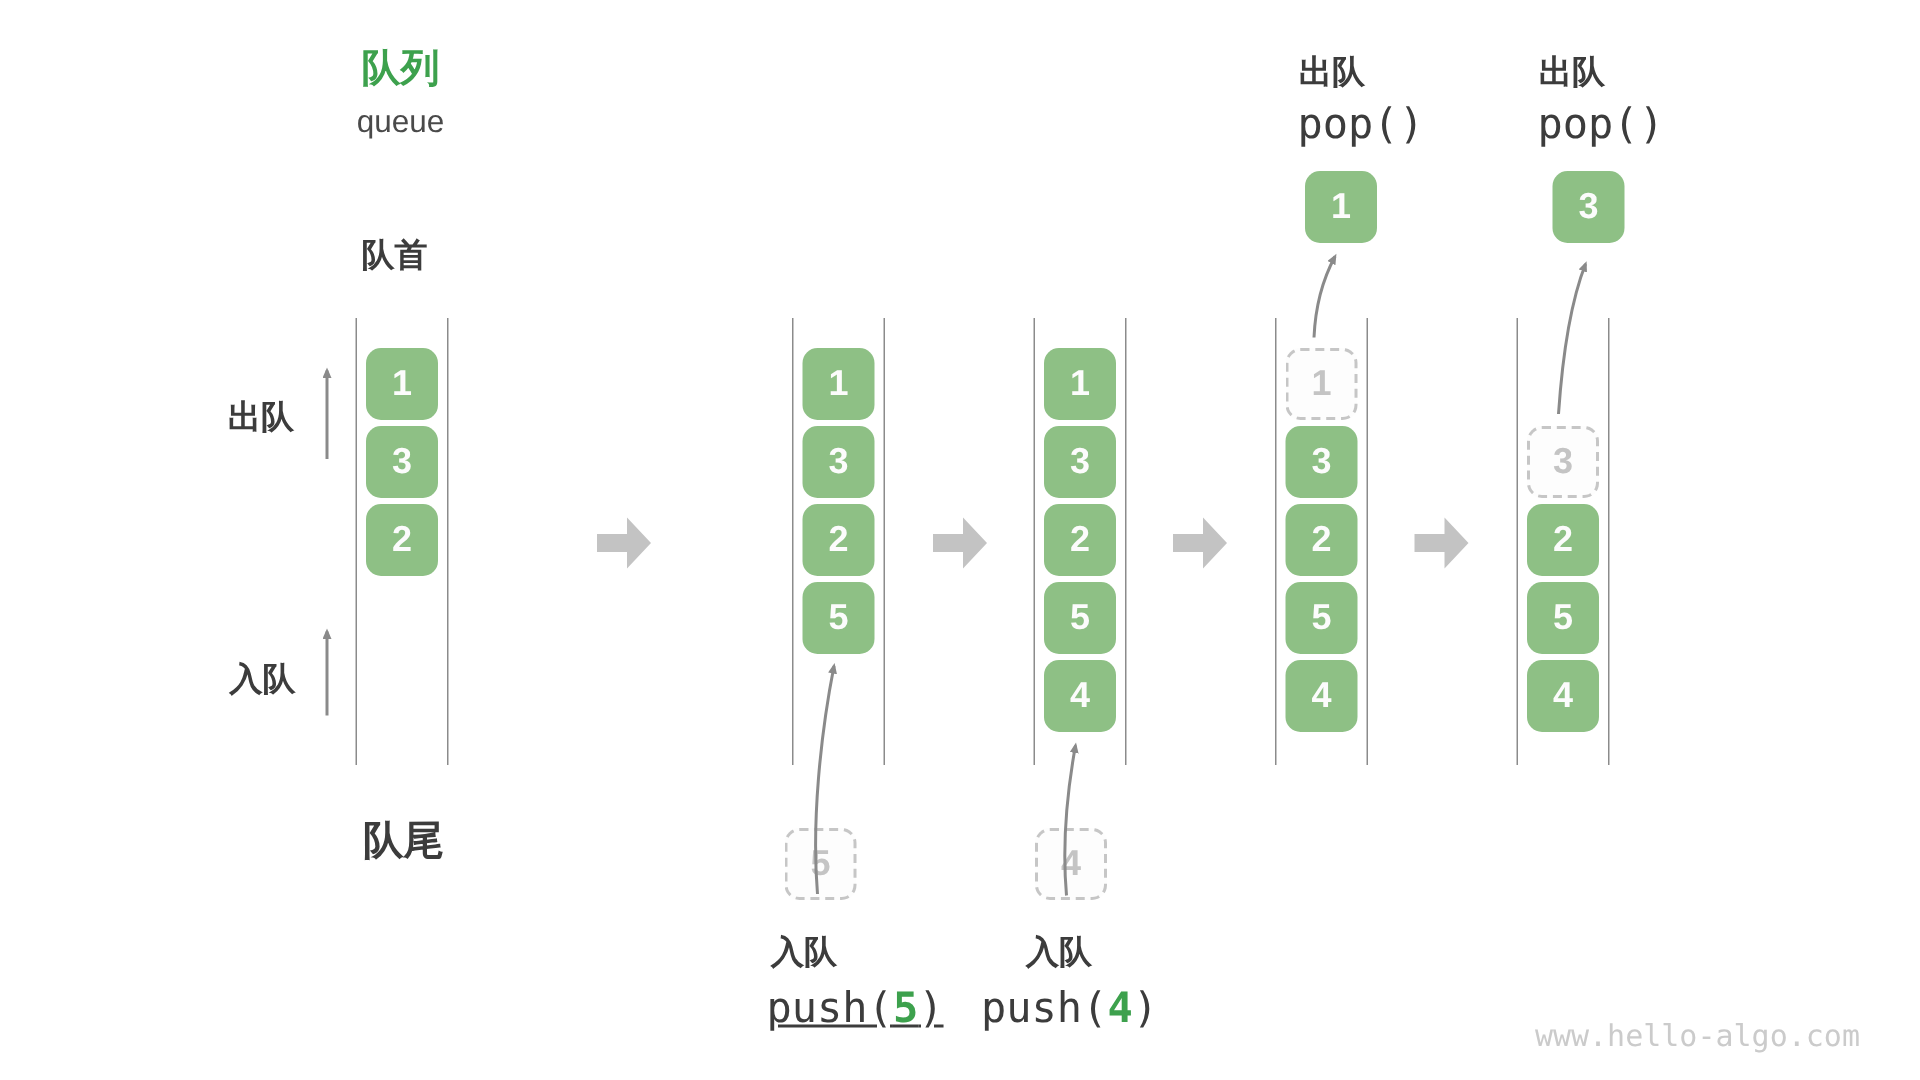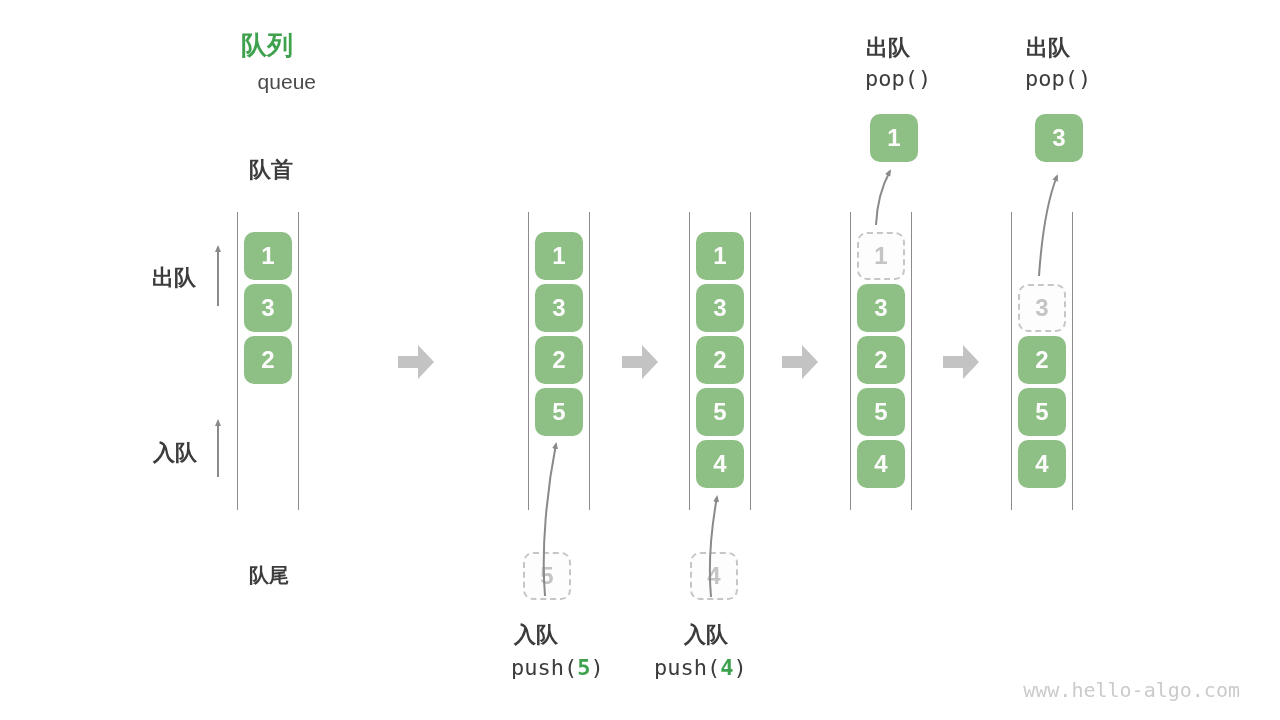--- a/index.html
+++ b/index.html
@@ -1,41 +1,41 @@
 <!DOCTYPE html>
 <html><head>
 <meta charset="utf-8">
 <style>
   html,body{margin:0;padding:0;background:#fff;}
   .canvas{position:relative;width:1280px;height:720px;background:#ffffff;overflow:hidden;
           font-family:"Liberation Sans",sans-serif;color:#3c3c3c;}
   .abs{position:absolute;}
   
   .title-zh{left:207px;top:28px;width:120px;text-align:center;font-size:26px;font-weight:700;color:#3da14d;}
-  .title-en{left:196px;top:70px;width:120px;text-align:right;font-size:21px;color:#4a4a4a;}
+  .title-en{left:207px;top:70px;width:120px;text-align:center;font-size:21px;color:#4a4a4a;}
   
-  .front-label{left:241px;top:155px;width:60px;text-align:center;font-size:22px;font-weight:700;}
-  .rear-label{left:239px;top:562px;width:60px;text-align:center;font-size:20px;font-weight:700;}
+  .front-label{left:241px;top:155px;width:60px;font-size:22px;font-weight:700;}
+  .rear-label{left:239px;top:542px;width:60px;text-align:center;font-size:27px;font-weight:700;}
   
   .side-label{font-size:22px;font-weight:600;}
   
   .qcol{position:absolute;top:212px;height:298px;width:62px;box-sizing:border-box;
         border-left:1.5px solid #8b8b8b;border-right:1.5px solid #8b8b8b;}
   .box{position:absolute;left:50%;transform:translateX(-50%);width:48px;height:48px;
        border-radius:10px;background:#8ec085;color:#fcfcfc;font-size:24px;font-weight:700;
        display:flex;align-items:center;justify-content:center;box-sizing:border-box;}
   .r0{top:20px}.r1{top:72px}.r2{top:124px}.r3{top:176px}.r4{top:228px}
   .ghost{background:#fdfdfd;border:2px dashed #c6c6c6;color:#c4c4c4;}
   .loose{position:absolute;width:48px;height:48px;border-radius:10px;background:#8ec085;
          color:#fcfcfc;font-size:24px;font-weight:700;display:flex;align-items:center;
          justify-content:center;box-sizing:border-box;}
   .loose.ghost{background:#fdfdfd;border:2px dashed #c6c6c6;color:#c4c4c4;}
   
   .op-zh{font-size:22px;font-weight:600;}
-  .op-code{font-family:"DejaVu Sans Mono",monospace;font-size:22px;color:#3c3c3c;}
+  .op-code{font-family:"DejaVu Sans Mono",monospace;font-size:28px;color:#3c3c3c;}
   .op-code .arg{color:#3da14d;font-weight:700;}
   
   .overlay{position:absolute;left:0;top:0;pointer-events:none;}
   .watermark{right:40px;top:678px;font-family:"DejaVu Sans Mono",monospace;
              font-size:20px;color:#cbcbcb;}
 </style>
 </head>
 <body>
 
 <div class="canvas">
@@ -56,21 +56,21 @@
   </div>
 
   <div class="qcol" style="left:528px;">
     <div class="box r0">1</div>
     <div class="box r1">3</div>
     <div class="box r2">2</div>
     <div class="box r3">5</div>
   </div>
   <div class="loose ghost" style="left:523px;top:552px;">5</div>
   <div class="abs op-zh" style="left:514px;top:620px;">入队</div>
-  <div class="abs op-code" style="left:511px;top:655px;"><span>push(</span><span class="arg">5</span><span>)</span></div>
+  <div class="abs op-code" style="left:511px;top:655px;text-decoration:underline;"><span>push(</span><span class="arg">5</span><span>)</span></div>
 
   <div class="qcol" style="left:689px;">
     <div class="box r0">1</div>
     <div class="box r1">3</div>
     <div class="box r2">2</div>
     <div class="box r3">5</div>
     <div class="box r4">4</div>
   </div>
   <div class="loose ghost" style="left:690px;top:552px;">4</div>
   <div class="abs op-zh" style="left:684px;top:620px;">入队</div>

